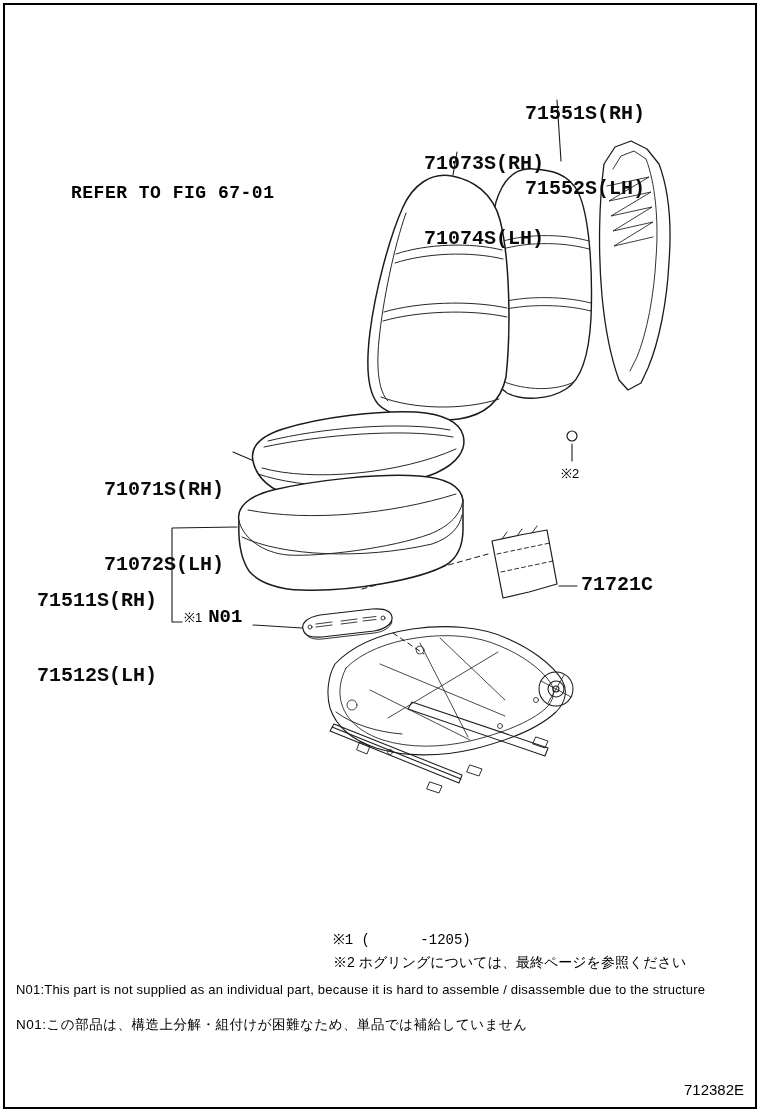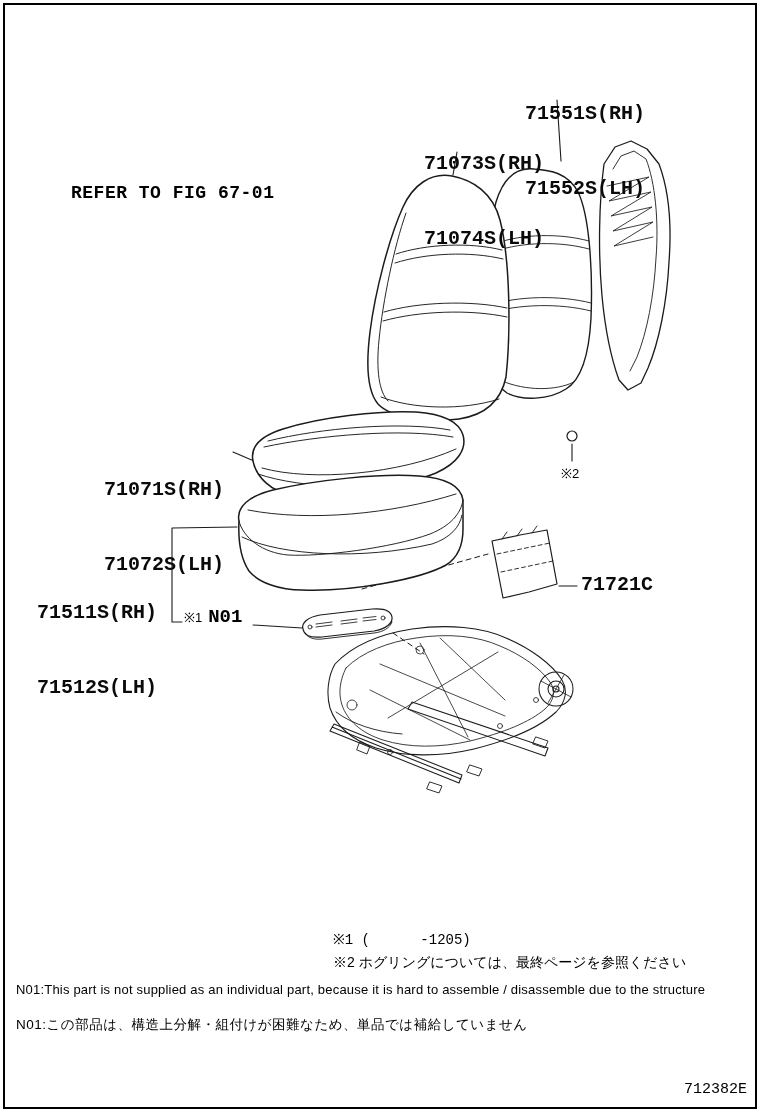--- a/index.html
+++ b/index.html
@@ -25,21 +25,21 @@
   }
   .n01-callout { display:flex; align-items:baseline; gap:6px; }
   .n01-callout .ref-small { font-size:13px; }
   .n01-callout .n01-big {
     font-family:"Liberation Mono", monospace; font-weight:bold; font-size:19px;
   }
   .ref-mark { font-size:13px; }
   .footnote { font-size:14px; line-height:22px; }
   .bottom-note-jp { font-size:13.5px; letter-spacing:0.5px; }
   .bottom-note-en { font-size:13px; letter-spacing:0.2px; }
-  .doc-code { font-family:Liberation Mono, monospace; font-size:15px; }
+  .doc-code { font-family:Liberation Sans, sans-serif; font-size:15px; }
 </style>
 </head>
 <body>
 
 <div class="page">
 
   <div class="border-frame"></div>
 
   <svg class="art" width="760" height="1112" viewBox="0 0 760 1112" xmlns="http://www.w3.org/2000/svg">
     <g fill="none" stroke="#1b1b1b" stroke-linecap="round" stroke-linejoin="round">
@@ -149,21 +149,21 @@
   </div>
 
 
   <div class="lbl refer" style="left:71px; top:183px;">REFER TO FIG 67-01</div>
 
   <div class="lbl partnum" style="left:104px; top:427px;">
     <div>71071S(RH)</div>
     <div>71072S(LH)</div>
   </div>
 
-  <div class="lbl partnum" style="left:37px; top:550px;text-align:center;">
+  <div class="lbl partnum" style="left:37px; top:538px;text-align:center;">
     <div>71511S(RH)</div>
     <div>71512S(LH)</div>
   </div>
 
   <div class="lbl n01-callout" style="left:184px; top:606px;">
     <span class="ref-small">※1</span>
     <span class="n01-big">N01</span>
   </div>
 
   <div class="lbl partnum" style="left:581px; top:572px;">71721C</div>

